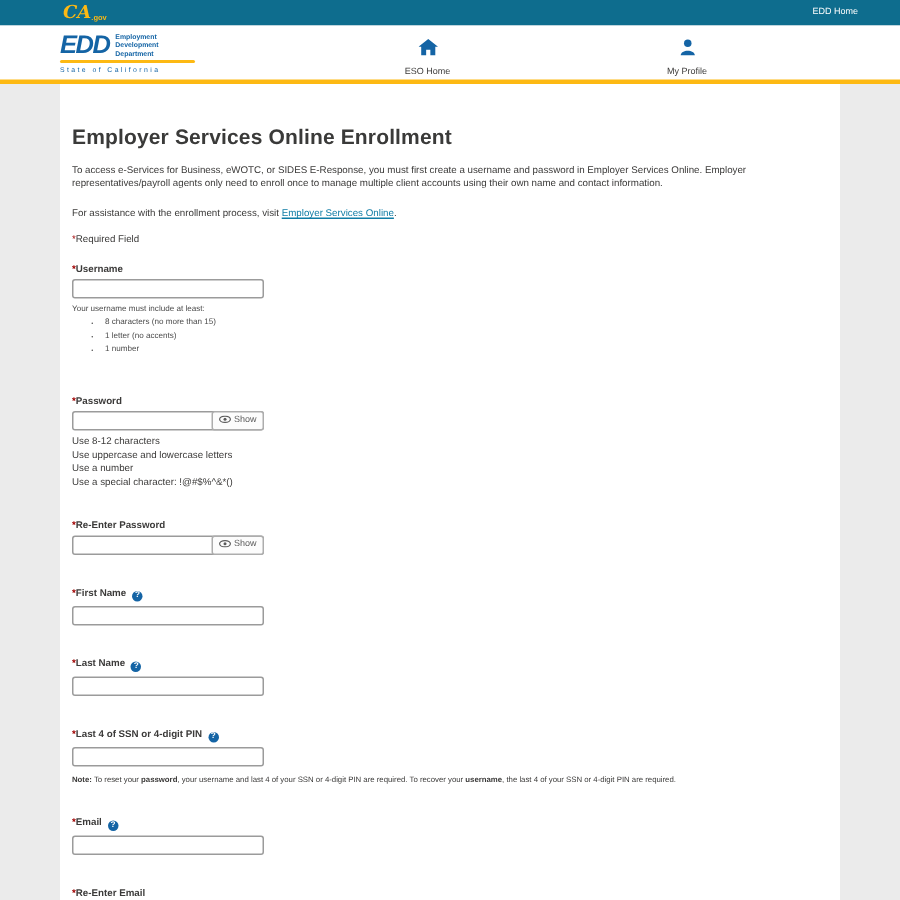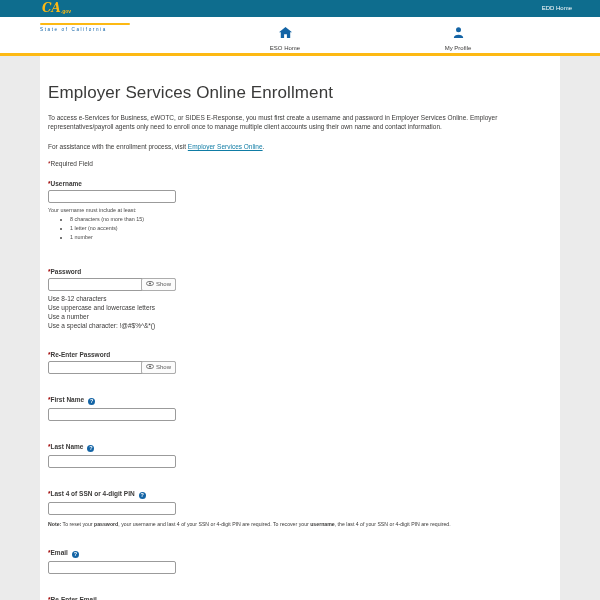--- a/index.html
+++ b/index.html
@@ -26,21 +26,21 @@
   .edd-words div { font-size:4.6px; line-height:5.4px; color:#1464a5; font-weight:bold; }
   .edd-rule { height:2px; background:#fdb913; width:90px; margin-top:2px; border-radius:1px; }
   .edd-tagline { font-size:4.6px; color:#1464a5; letter-spacing:1.6px; margin-top:2px; white-space:nowrap; }
   .nav-item { position:absolute; top:7px; width:70px; text-align:center; cursor:pointer; }
   .nav-item .nav-label { font-size:6px; color:#3b3a39; margin-top:3px; }
   .nav-eso { left:250px; }
   .nav-profile { left:423px; }
   
   .content-card { margin-left:40px; width:520px; background:#ffffff; min-height:541px;
                   padding:27px 8px 20px 8px; }
-  h1.page-title { font-size:17px; font-weight:400; color:#3a3a39; letter-spacing:0.1px; }
+  h1.page-title { font-size:14px; font-weight:700; color:#3a3a39; letter-spacing:0.1px; }
   .intro { font-size:6.5px; line-height:9px; margin-top:10px; max-width:506px; }
   .assist { font-size:6.5px; margin-top:12px; }
   .link { color:#0f7ca5; text-decoration:underline; cursor:pointer; }
   .required-note { font-size:6.5px; margin-top:10px; }
   .req { color:#a00000; }
   
   .field-label { font-size:6.5px; font-weight:bold; color:#3b3a39; }
   .text-input { display:block; width:128px; height:13px; margin-top:3px;
                 border:1px solid #9b9b9b; border-radius:2px; background:#fff;
                 font-size:6.5px; padding:0 3px; font-family:"Liberation Sans",sans-serif; }
@@ -68,20 +68,28 @@
 </head>
 <body>
 
 <div class="topbar">
   <div class="ca-logo"><span>CA</span><span class="gov">.gov</span></div>
   <a class="edd-home-link">EDD Home</a>
 </div>
 
 <div class="header">
   <div class="edd-logo">
+    <div class="edd-top">
+      <span class="edd-abbr">EDD</span>
+      <span class="edd-words">
+        <div>Employment</div>
+        <div>Development</div>
+        <div>Department</div>
+      </span>
+    </div>
     <div class="edd-rule"></div>
     <div class="edd-tagline">State of California</div>
   </div>
 
   <div class="nav-item nav-eso">
     <span>
       <svg width="13" height="11" viewBox="0 0 13 11">
           <path d="M6.5 0 L13 5.2 L11.2 5.2 L11.2 11 L7.9 11 L7.9 7.2 L5.1 7.2 L5.1 11 L1.8 11 L1.8 5.2 L0 5.2 Z" fill="#1464a5"></path>
         </svg>
     </span>

